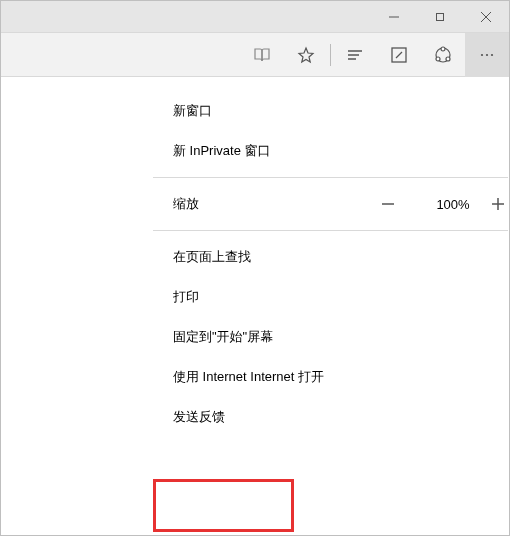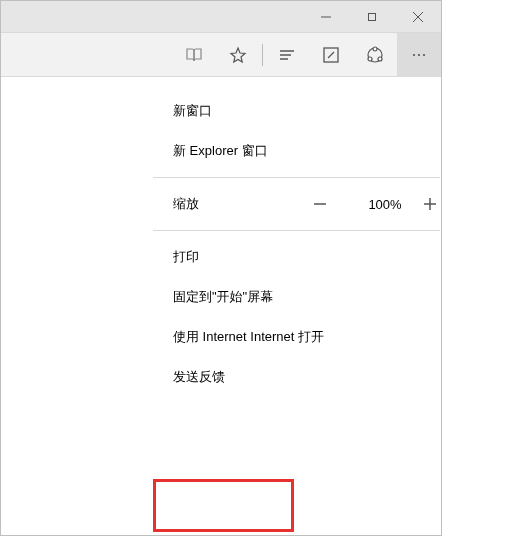--- a/index.html
+++ b/index.html
@@ -6,21 +6,21 @@
     body {
       font-family: "Microsoft YaHei", "Segoe UI", sans-serif;
       font-size: 13px;
       background: #fff;
       width: 510px;
       height: 536px;
       overflow: hidden;
       position: relative;
     }
     .window-frame {
-      width: 442px;
+      width: 510px;
       height: 536px;
       border: 1px solid #bfbfbf;
       background: #fff;
       position: relative;
     }
     .title-bar {
       height: 32px;
       background: #e6e6e6;
       display: flex;
       justify-content: flex-end;
@@ -186,21 +186,21 @@
           <circle cx="14" cy="9" r="1.1"></circle>
       </svg>
     </div>
   </div>
 
   <div class="menu-panel">
     <div class="menu-item">
       <span>新窗口</span>
     </div>
     <div class="menu-item">
-      <span>新 Explorer 窗口</span>
+      <span>新 InPrivate 窗口</span>
     </div>
     <div class="menu-divider"></div>
     <div class="zoom-row">
       <span class="zoom-label">缩放</span>
       <div class="zoom-ctrl">
         <div class="zoom-btn">
           <svg width="16" height="16" viewBox="0 0 16 16" stroke="#555" stroke-width="1.5">
               <line x1="2" y1="8" x2="14" y2="8"></line>
             </svg>
         </div>
@@ -208,20 +208,23 @@
         <div class="zoom-btn">
           <svg width="16" height="16" viewBox="0 0 16 16" stroke="#555" stroke-width="1.5">
               <line x1="2" y1="8" x2="14" y2="8"></line>
               <line x1="8" y1="2" x2="8" y2="14"></line>
             </svg>
         </div>
       </div>
     </div>
     <div class="menu-divider"></div>
     <div class="menu-item">
+      <span>在页面上查找</span>
+    </div>
+    <div class="menu-item">
       <span>打印</span>
     </div>
     <div class="menu-item">
       <span>固定到"开始"屏幕</span>
     </div>
     <div class="menu-item">
       <span>使用 Internet Internet 打开</span>
     </div>
     <div class="menu-item">
       <span>发送反馈</span>

